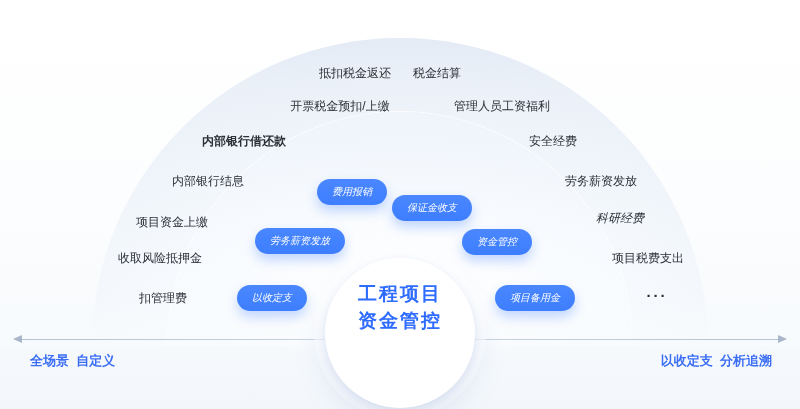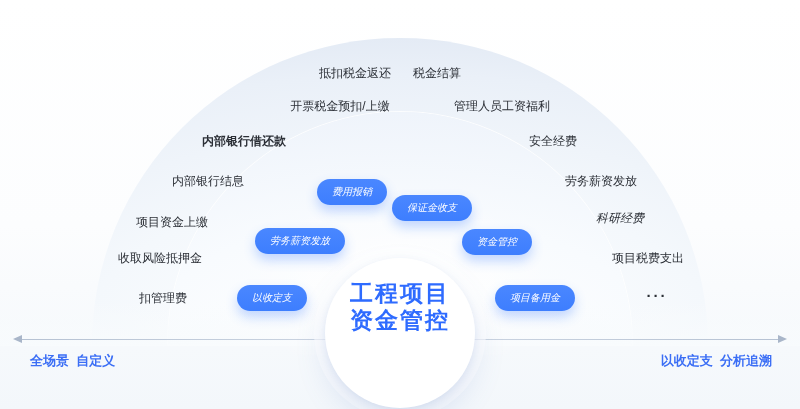--- a/index.html
+++ b/index.html
@@ -43,21 +43,21 @@
     position:absolute; left:314px; top:247px; width:172px; height:172px;
     border-radius:50%; background: rgba(255,255,255,0.6); z-index:6;
   }
   .center-circle {
     position:absolute; left:325px; top:258px; width:150px; height:150px;
     border-radius:50%; background:#ffffff;
     box-shadow: 0 14px 30px rgba(92,128,200,0.18), 0 2px 6px rgba(92,128,200,0.10);
     z-index:7; text-align:center; padding-top:22px;
   }
   .center-circle .line {
-    font-size:23px; font-weight:700; color:#2E6BFF;
+    font-size:19px; font-weight:700; color:#2E6BFF;
     line-height:27px; letter-spacing:2px;text-align:center;
   }
   
   .pill {
     position:absolute; transform:translate(-50%,-50%);
     background: linear-gradient(180deg, #4a87ff 0%, #3d7efe 100%);
     color:#ffffff; font-size:10px; line-height:1; white-space:nowrap;
     padding:8px 15px; border-radius:15px;
     box-shadow: 0 6px 12px rgba(61,126,254,0.30);
     z-index:6;

